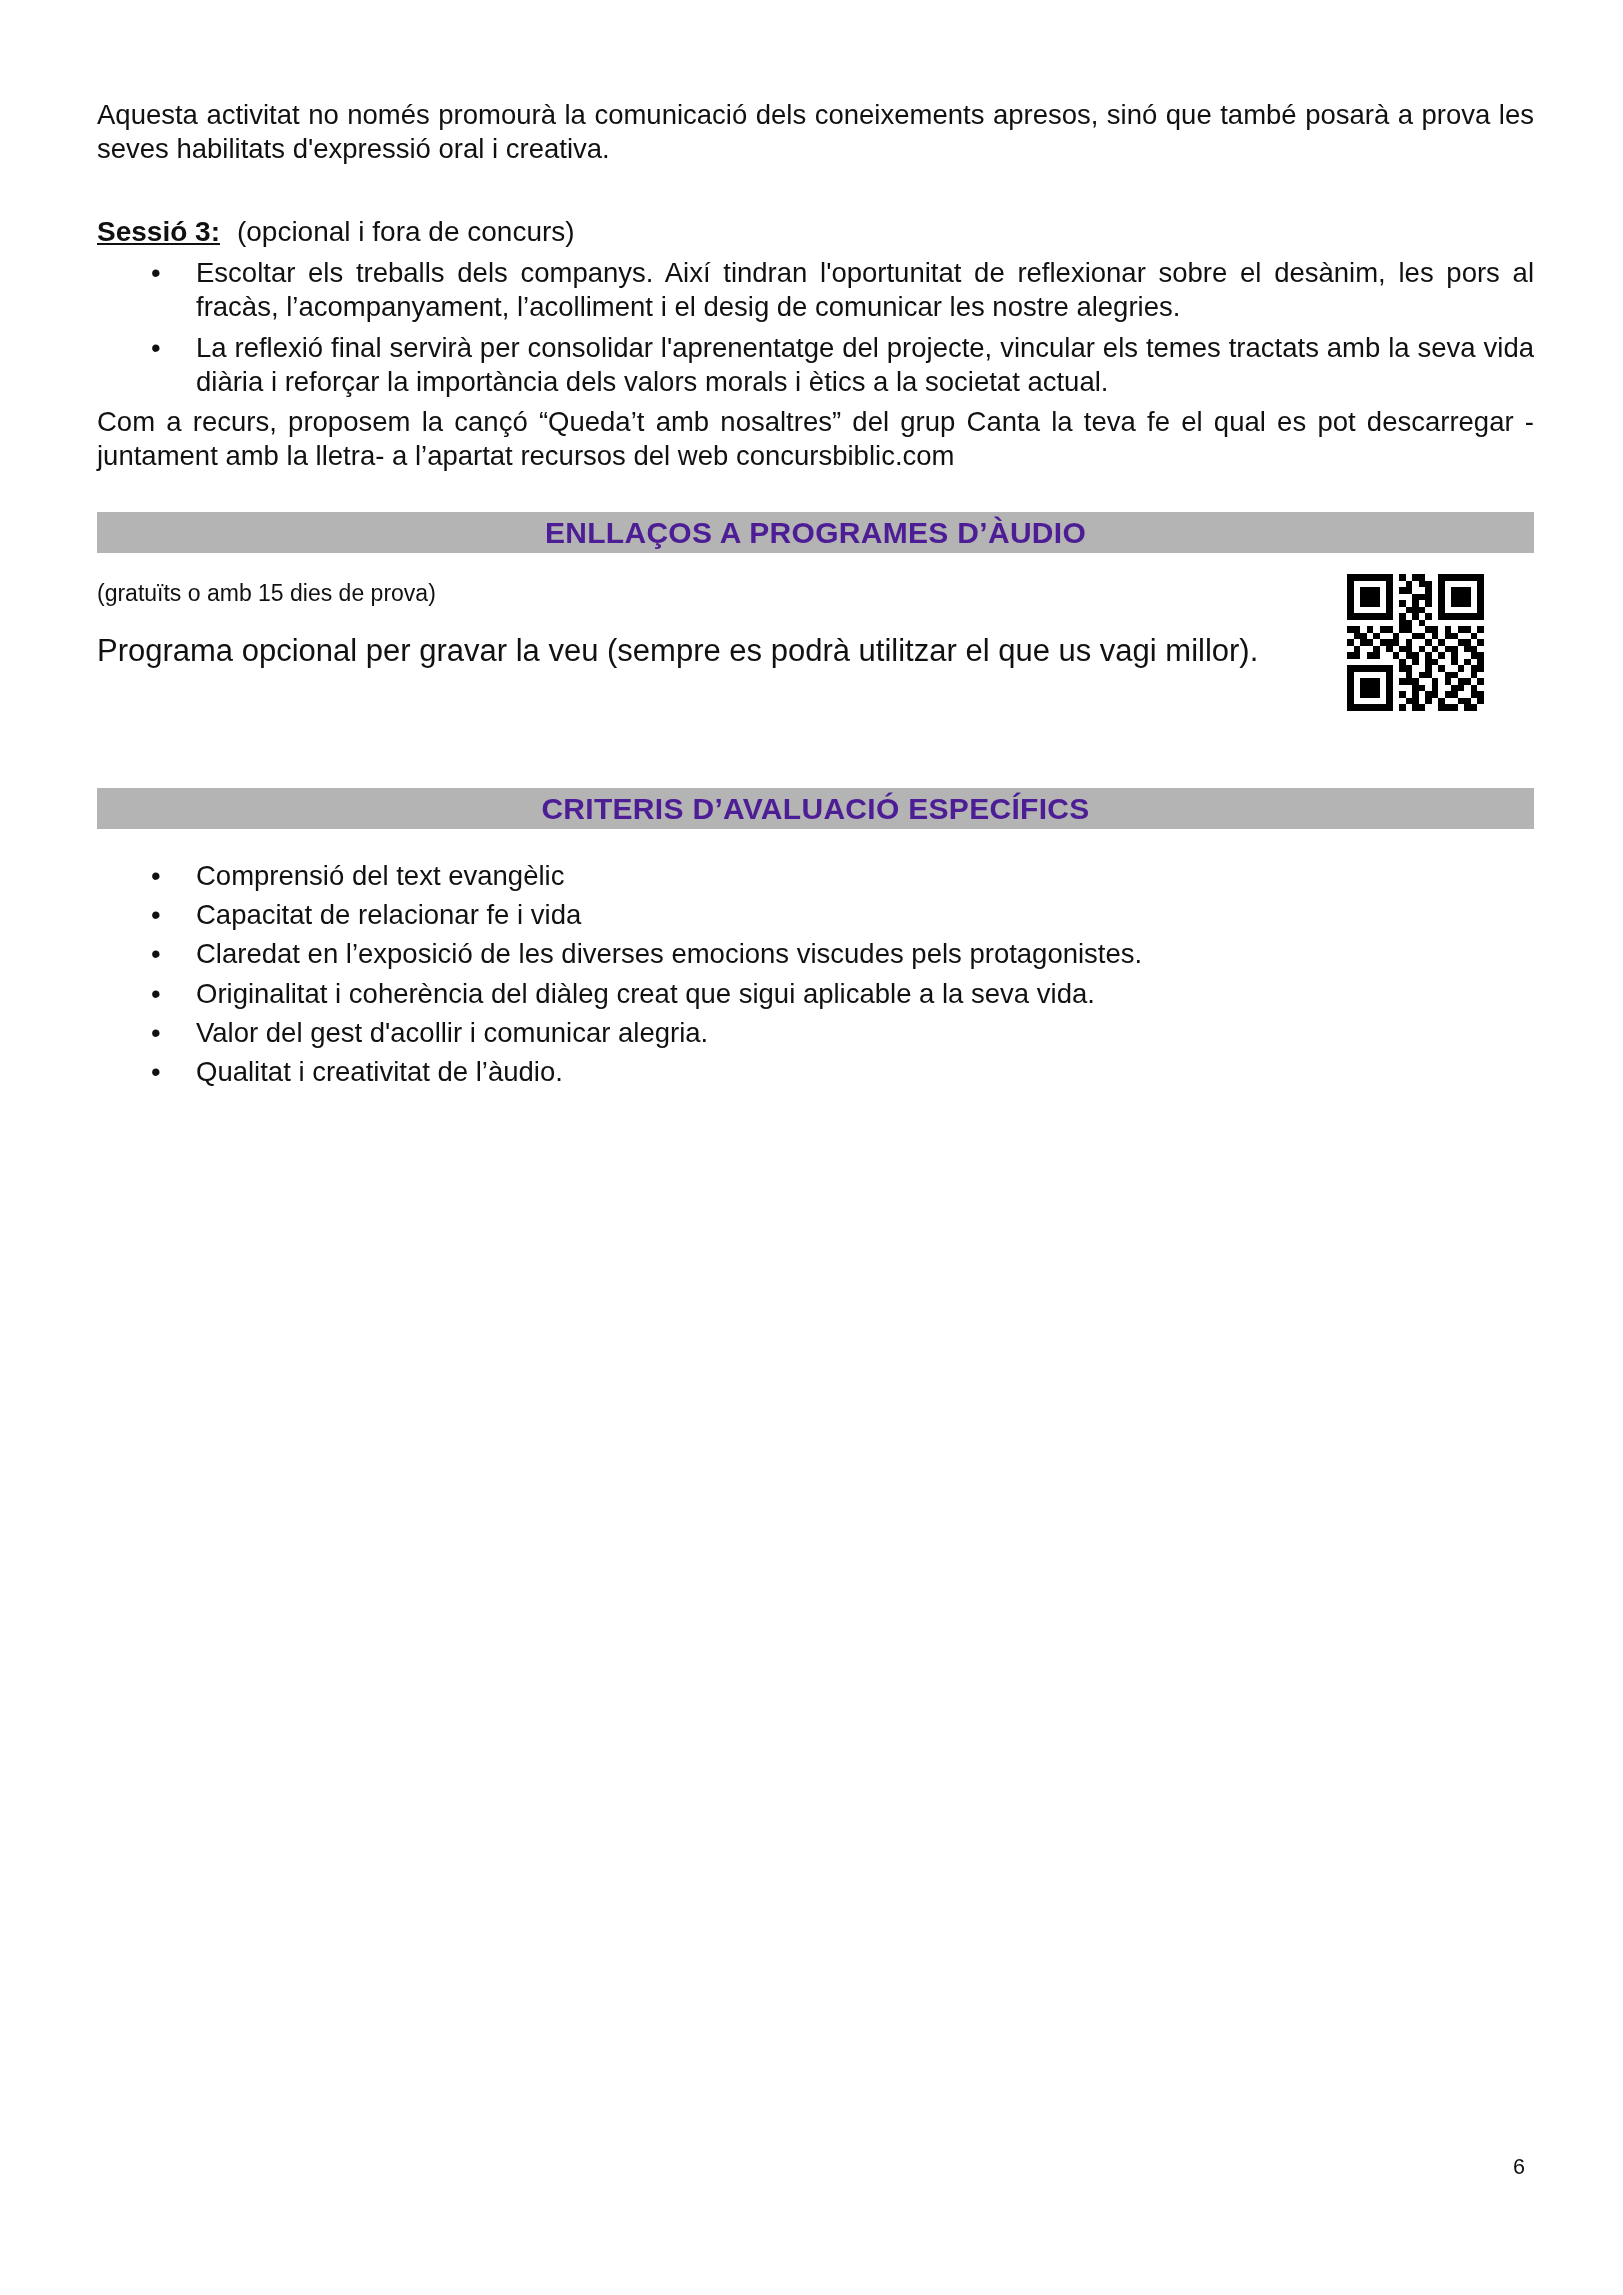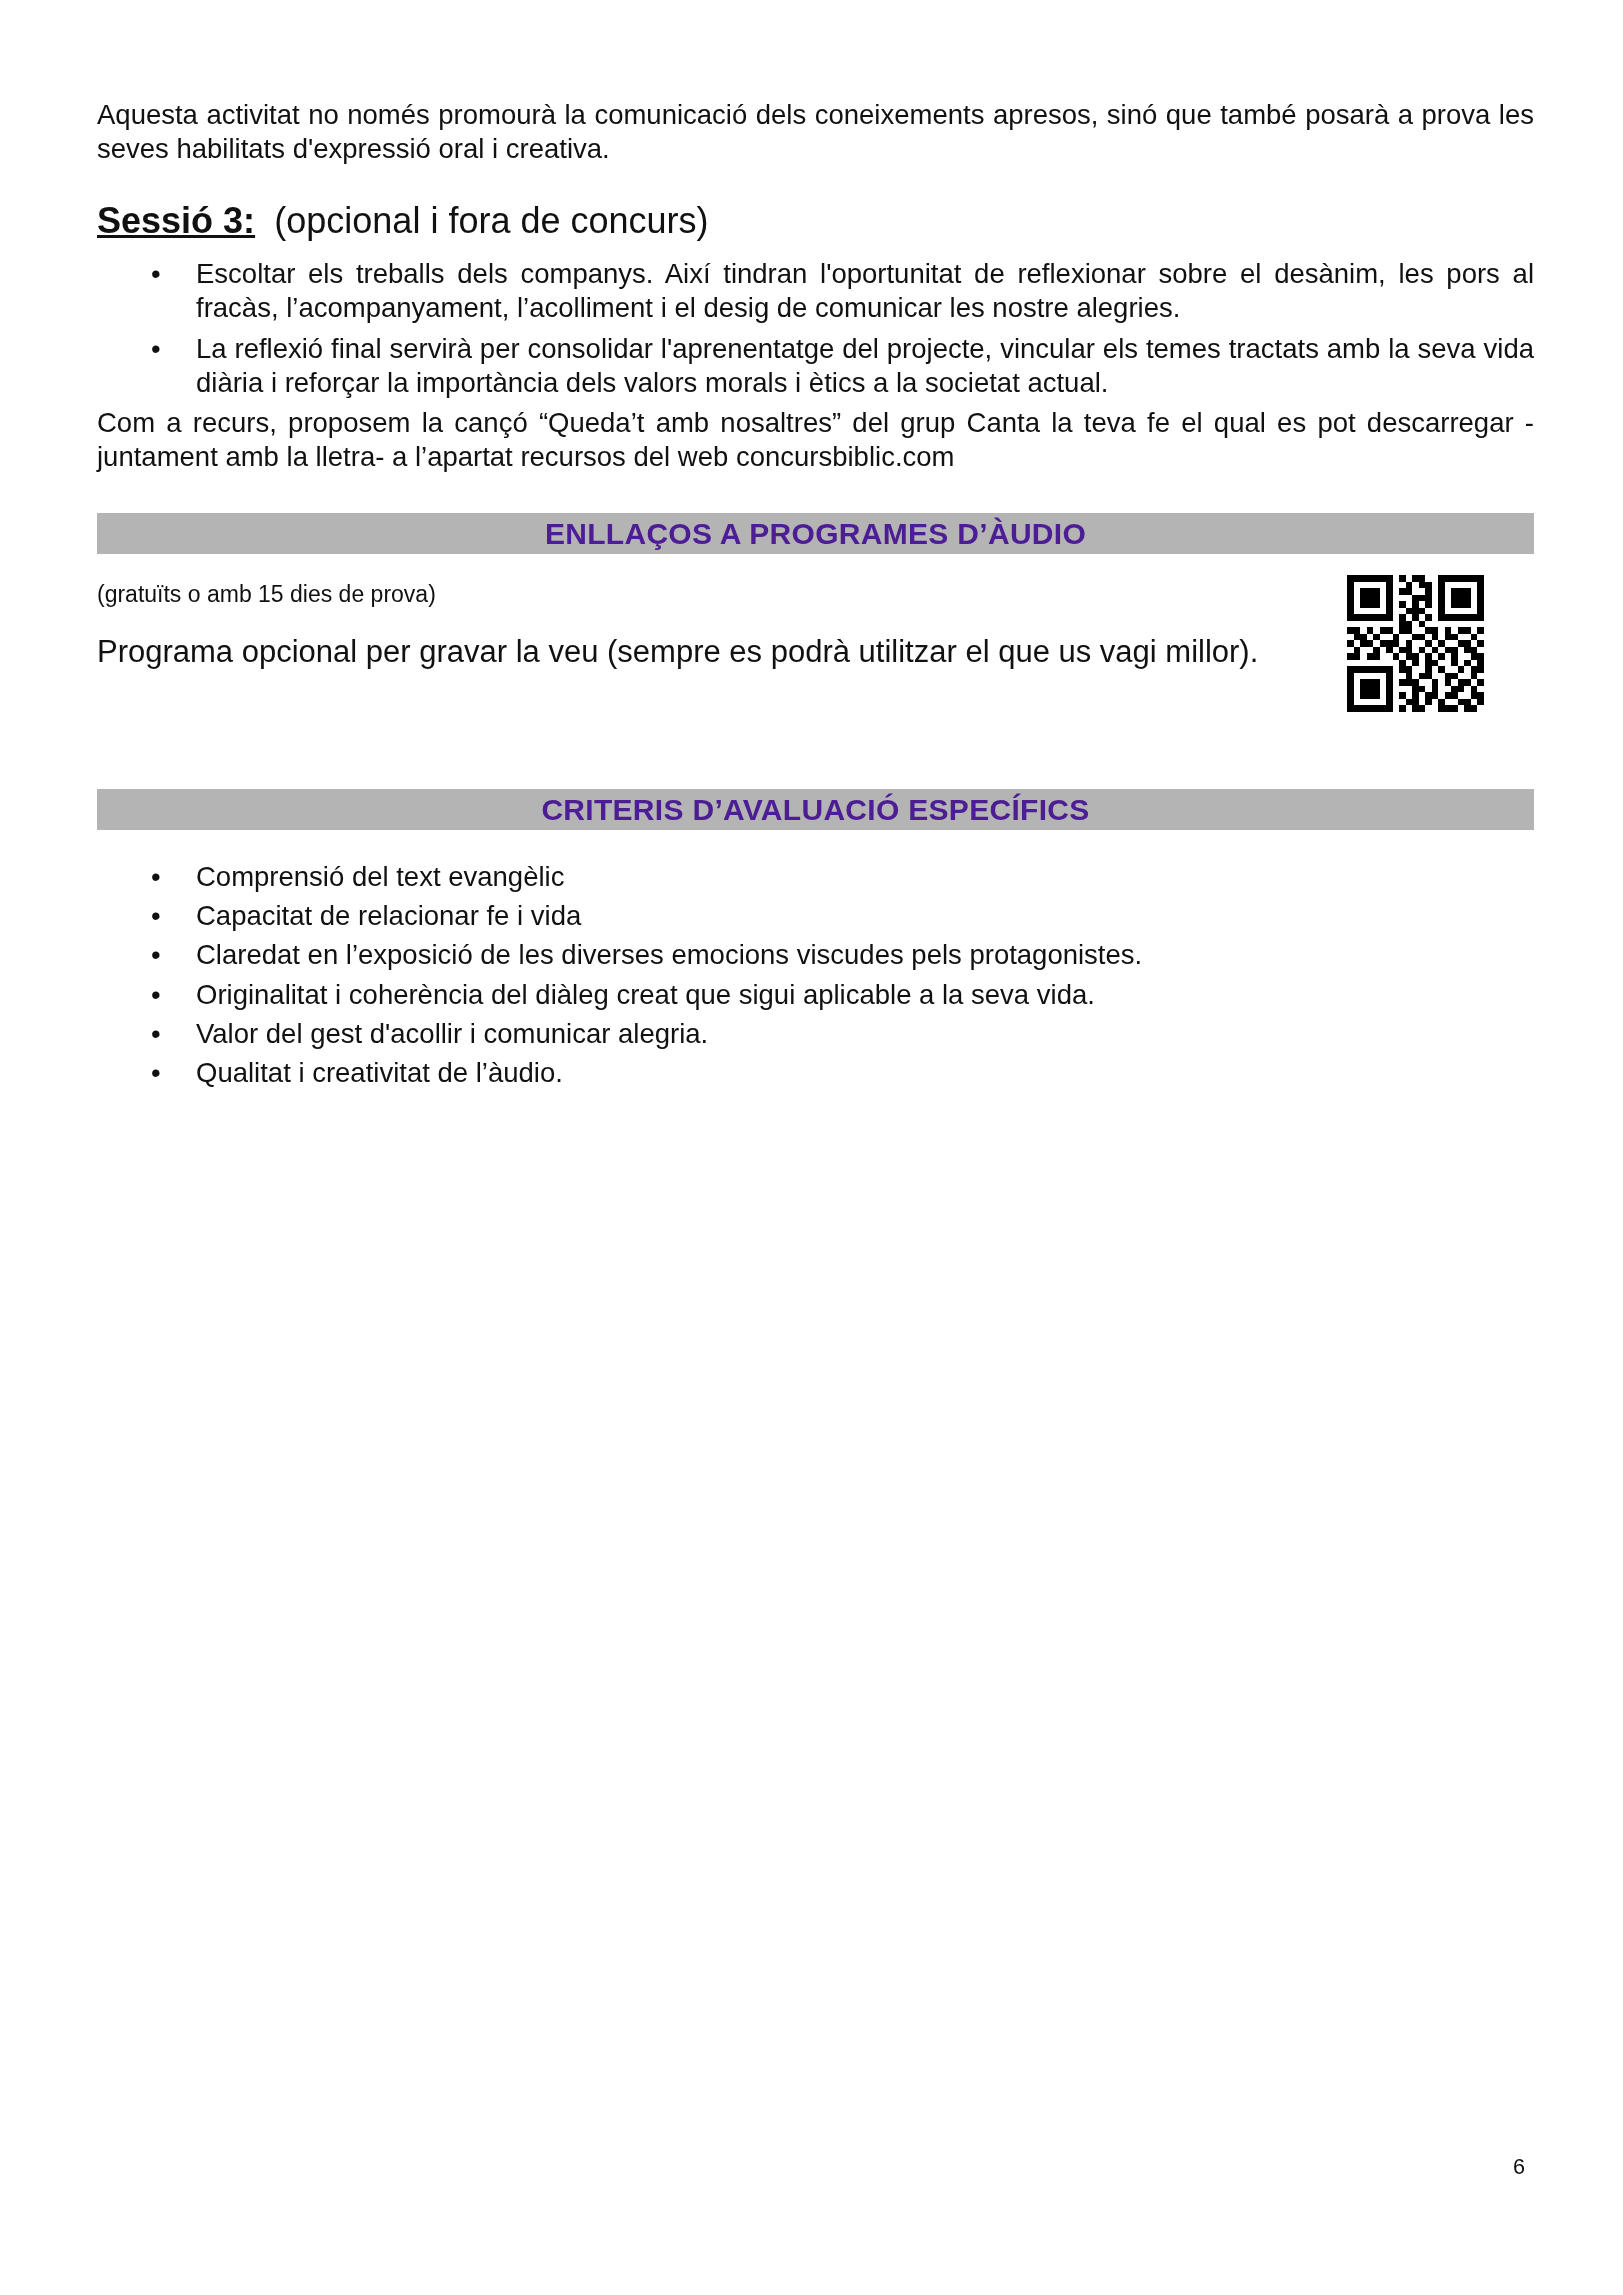--- a/index.html
+++ b/index.html
@@ -9,24 +9,24 @@
     height: 2295px;
     box-sizing: border-box;
     padding: 98px 89px 0 97px;
     background: #ffffff;
     color: #111111;
     font-family: "Liberation Sans", sans-serif;
     overflow: hidden;
   }
   .body-text { font-size: 27.5px; line-height: 34px; margin: 0; }
   .justify { text-align: justify; }
-  .session-line { margin: 38px 0 0 0; font-size: 36px; line-height: 34px; }
+  .session-line { margin: 49px 0 0 0; font-size: 28px; line-height: 34px; }
   .session-label { font-weight: bold; text-decoration: underline; }
   .session-note { margin-left: 9.2px; }
-  ul.bullets { margin: 19px 0 0 0; padding: 0; list-style: none; }
+  ul.bullets { margin: 7px 0 0 0; padding: 0; list-style: none; }
   ul.bullets li {
     position: relative;
     padding-left: 99px;
     font-size: 27.5px;
     line-height: 34px;
     margin-bottom: 6.5px;
   }
   ul.bullets li::before {
     content: "\2022";
     position: absolute;

